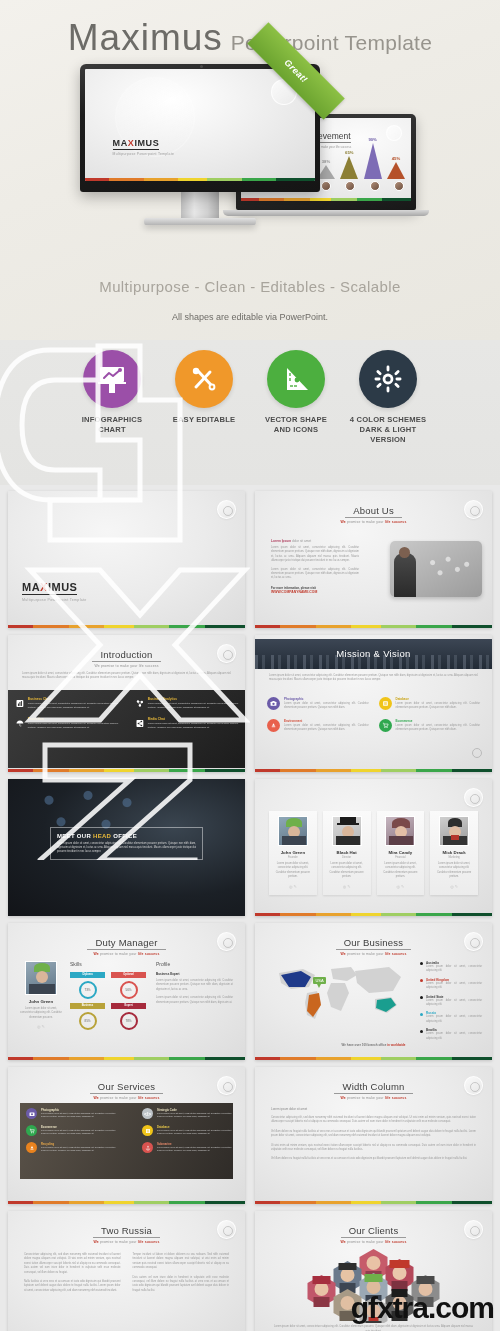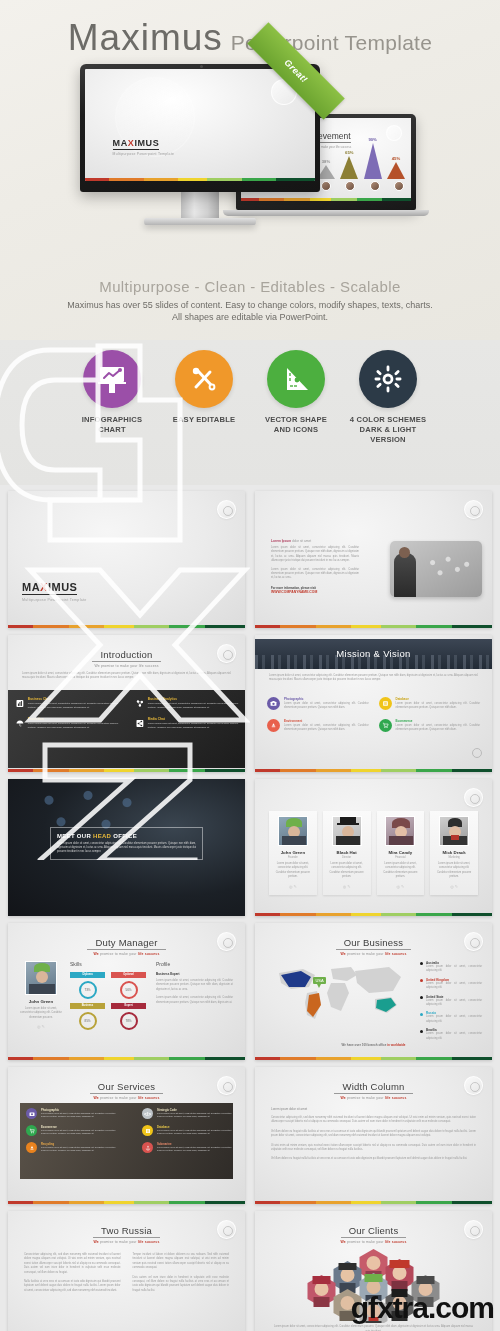--- a/index.html
+++ b/index.html
@@ -278,21 +278,21 @@
         </div>
         <div class="mon-neck"></div>
         <div class="mon-base"></div>
       </div>
 
     </div>
 
     <div class="tagline">
       <div class="t1">Multipurpose - Clean - Editables - Scalable</div>
       <div class="t2">
-        <span>Maximus has over 55 slides of content. Easy to change colors, modify shapes, texts, charts.</span><br>
+        <br>
         <span>All shapes are editable via PowerPoint.</span>
       </div>
     </div>
   </div>
 
   <div class="features">
 
     <div class="feat">
       <div class="feat-circle" style="background:#9B4FA8">
         <svg width="32" height="30" viewBox="0 0 32 30">
@@ -384,20 +384,24 @@
           <i style="flex:1.4;background:#e8a22d"></i>
           <i style="flex:1.2;background:#efd42e"></i>
           <i style="flex:1.4;background:#9fce62"></i>
           <i style="flex:1.4;background:#3aa64a"></i>
           <i style="flex:1.6;background:#0f4f2c"></i>
       </div>
     </div>
 
     <div class="slide">
       <div class="orb-tr"></div>
+      <div class="s-title">
+        <div class="h">About Us</div>
+        <div class="sub"><b>We</b> <span>promise to make your</span> <b>life success</b></div>
+      </div>
       <div style="position:absolute;left:16px;top:48px;width:88px;">
         <div style="font-size:3.2px;color:#b04060;font-weight:bold;"><span>Lorem Ipsum</span> <span style="color:#999;font-weight:normal">dolor sit amet</span></div>
         <div class="lorem" style="margin-top:3px;">Lorem ipsum dolor sit amet, consectetur adipiscing elit. Curabitur elementum posuere pretium. Quisque non nibh diam, dignissim at dignissim et, luctus ac urna. Aliquam aliquam nisl massa quis tincidunt. Mauris ullamcorper justo tristique dui posuere tincidunt in nec lacus semper.</div>
         <div class="lorem" style="margin-top:4px;">Lorem ipsum dolor sit amet, consectetur adipiscing elit. Curabitur elementum posuere pretium. Quisque non nibh diam, dignissim at dignissim et, luctus ac urna.</div>
         <div style="font-size:2.8px;color:#444;font-weight:bold;margin-top:5px;">For more information, please visit</div>
         <div style="font-size:3.4px;color:#c0392b;font-weight:bold;">WWW.COMPANYNAME.COM</div>
       </div>
       <div style="position:absolute;right:10px;top:50px;width:92px;height:56px;border-radius:5px;background:linear-gradient(150deg,#c9c9c9,#9b9b9b);box-shadow:0 2px 4px rgba(0,0,0,.2);overflow:hidden;">
         <div style="position:absolute;left:4px;bottom:0;width:22px;height:44px;background:linear-gradient(180deg,#4a4a4a,#2a2a2a);border-radius:9px 9px 0 0;"></div>
         <div style="position:absolute;left:9px;top:6px;width:11px;height:11px;border-radius:50%;background:#7c6050;"></div>

